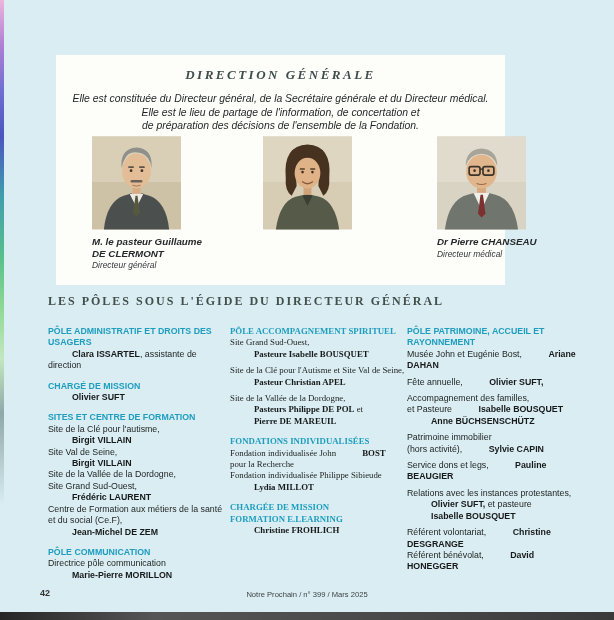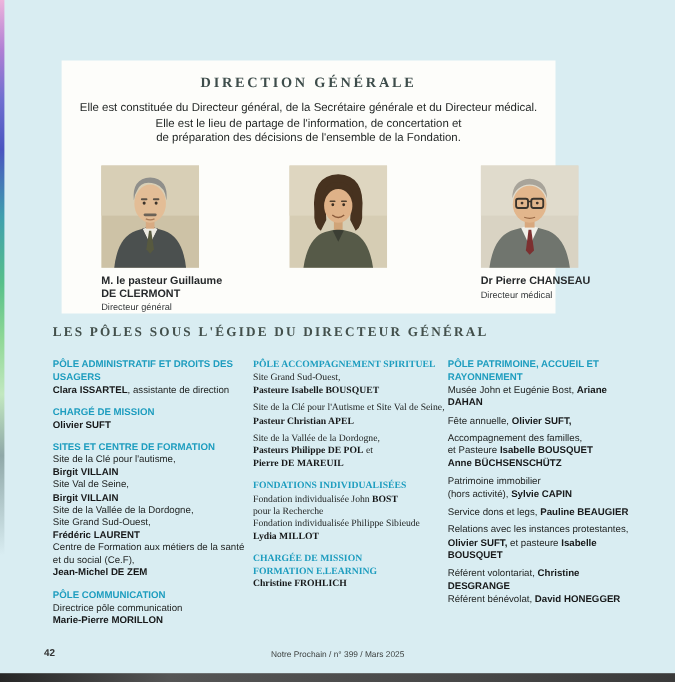--- a/index.html
+++ b/index.html
@@ -2,44 +2,44 @@
 <html><head>
 <meta charset="utf-8">
 <style>
   html,body{margin:0;padding:0;}
   body{width:614px;height:620px;overflow:hidden;background:#e8f4f6;font-family:"Liberation Sans",sans-serif;}
   .page{position:relative;width:614px;height:620px;background:#d9edf2;}
   .edge-strip{position:absolute;left:0;top:0;width:4px;height:505px;
     background:linear-gradient(#edb4dc 0%,#b07fd4 9%,#6f6fd0 18%,#4a55c0 27%,#3f9fae 39%,#57c08a 51%,#8fd896 61%,#c2e8c0 71%,#8fa8a8 82%,#d9edf2 100%);}
   .bottom-bar{position:absolute;left:0;right:0;bottom:0;height:8px;
     background:linear-gradient(90deg,#262626,#555 25%,#474747 70%,#3a3a3a);}
-  .white-box{position:absolute;left:56px;top:55px;width:449px;height:230px;background:#fdfdfa;}
+  .white-box{position:absolute;left:56px;top:55px;width:449px;height:230px;background:#fdfdfa;font-style:italic;}
   .dg-title{margin:0;padding-top:12px;text-align:center;font-family:"Liberation Serif",serif;
     font-weight:bold;font-size:13px;letter-spacing:2.5px;color:#3e4d4b;}
   .intro{margin-top:9px;text-align:center;font-size:10.4px;line-height:13.5px;color:#1f2322;}
-  .person{position:absolute;top:95px;width:140px;}
+  .person{position:absolute;top:81px;width:140px;}
   .person:nth-child(1){left:36px;}
   .person:nth-child(2){left:207px;}
   .person:nth-child(3){left:381px;}
   .photo{width:89px;height:94px;display:block;}
   .caption{margin-top:6px;}
   .caption .nm{font-size:9.8px;font-weight:bold;color:#26292b;line-height:11.5px;white-space:nowrap;}
   .caption .rl{font-size:8.4px;color:#34383a;line-height:10px;margin-top:1px;}
   .poles-title{position:absolute;left:48px;top:294px;margin:0;font-family:"Liberation Serif",serif;
     font-weight:bold;font-size:12px;letter-spacing:2px;color:#424f4b;}
   .cols{position:absolute;top:326px;left:0;right:0;}
   .col{position:absolute;top:0;font-size:8.8px;line-height:11.4px;color:#232625;}
   .col1{left:48px;width:182px;}
   .col2{left:230px;width:176px;font-family:Liberation Serif, serif;}
   .col3{left:407px;width:170px;}
   .block{margin-bottom:9px;}
   .bh{font-weight:bold;color:#1e9dbf;}
   .line{}
   .line.gap{margin-top:5px;}
-  .b{font-weight:bold;color:#17191a;}
+  .b{font-weight:bold;color:#17191a;margin-left:24px;}
   .footer{position:absolute;top:588px;left:0;right:0;height:14px;}
   .pageno{position:absolute;left:40px;top:0;font-size:9px;font-weight:bold;color:#333;}
   .journal{position:absolute;left:0;right:0;top:2px;text-align:center;font-size:7.6px;color:#3c403f;}
 </style>
 </head>
 <body>
 
 <div class="page">
   <div class="edge-strip"></div>
 

